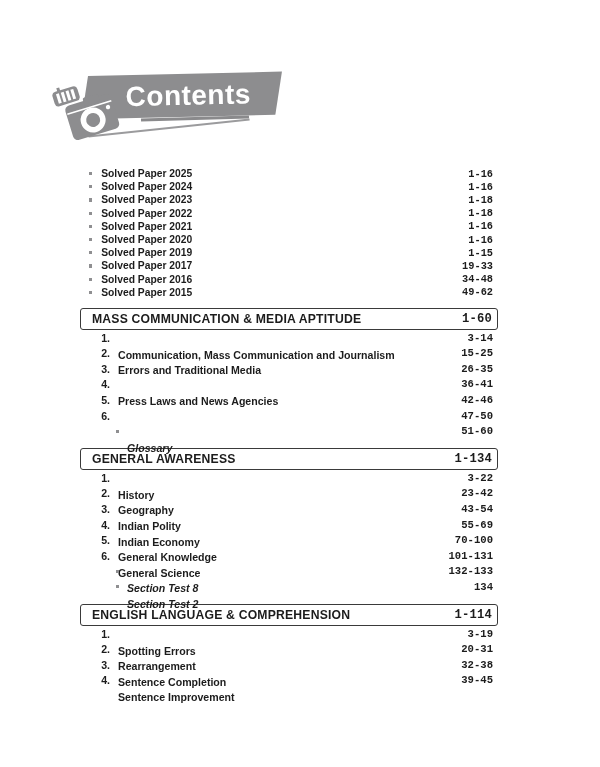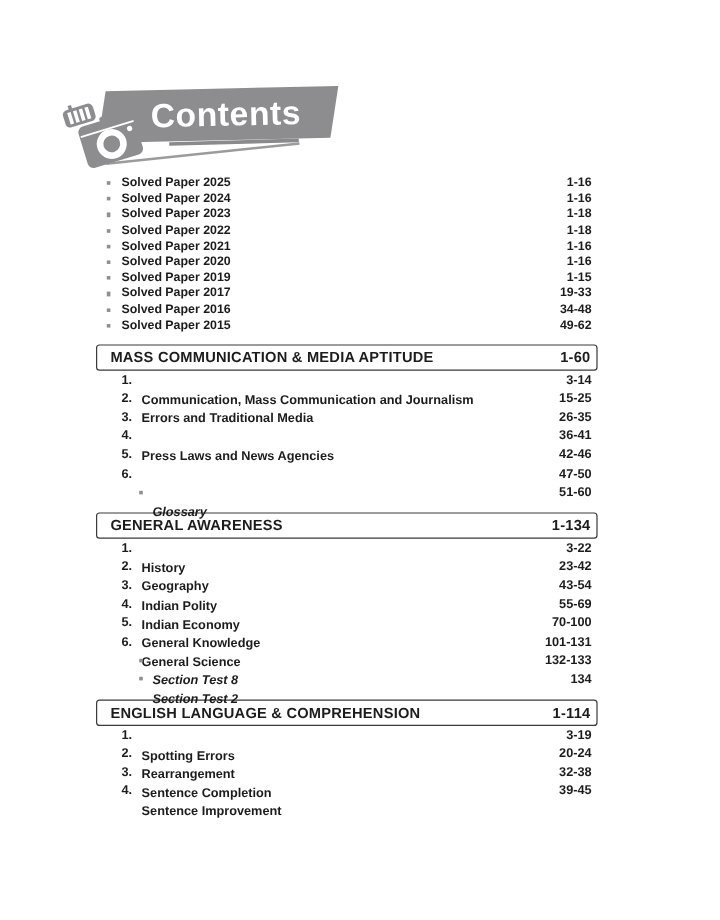--- a/index.html
+++ b/index.html
@@ -19,25 +19,25 @@
   }
   .banner .txt{
     transform:skewX(10deg);
     color:#ffffff;font-weight:700;font-size:28px;letter-spacing:.5px;
     padding-left:14px;white-space:nowrap;
   }
   .uline-a{position:absolute;left:141px;top:117px;width:108px;height:2.6px;background:#8a8a8c;transform:rotate(-1.6deg);}
   .uline-b{position:absolute;left:88px;top:127px;width:162px;height:1.6px;background:#9b9b9d;transform:rotate(-6deg);}
   .cam{position:absolute;left:52px;top:70px;}
   
-  .toc{position:absolute;left:80px;top:146px;width:418px;}
+  .toc{position:absolute;left:80px;top:167px;width:418px;}
   .srow{display:flex;align-items:center;height:13.2px;font-size:10.3px;font-weight:700;}
   .srow .sq{width:3.2px;height:3.2px;background:#8f8f91;margin-left:9px;flex:0 0 auto;}
   .srow .lbl{margin-left:9px;}
-  .pages{margin-left:auto;padding-right:5px;font-weight:700;white-space:nowrap;}
+  .pages{margin-left:auto;padding-right:5px;font-weight:700;white-space:nowrap;font-family:Liberation Mono, monospace;}
   section{margin-top:9px;}
   .shead{
     height:22px;border:1.3px solid #3a3a3a;border-radius:3px;background:#fff;
     display:flex;align-items:center;font-size:12.2px;font-weight:700;letter-spacing:.2px;
     box-sizing:border-box;
   }
   .shead .stitle{margin-left:11px;text-align:right;}
   .crow{display:flex;align-items:center;height:15.6px;font-size:10.6px;font-weight:700;}
   .crow .num{width:14px;text-align:right;margin-left:16px;flex:0 0 auto;}
   .crow .ctitle{margin-left:8px;margin-top:34px;}
@@ -215,21 +215,21 @@
           <span class="pages">1-114</span>
         </div>
         <div class="crow">
           <span class="num">1.</span>
           <span class="ctitle">Spotting Errors</span>
           <span class="pages">3-19</span>
         </div>
         <div class="crow">
           <span class="num">2.</span>
           <span class="ctitle">Rearrangement</span>
-          <span class="pages">20-24</span>
+          <span class="pages">20-31</span>
         </div>
         <div class="crow">
           <span class="num">3.</span>
           <span class="ctitle">Sentence Completion</span>
           <span class="pages">32-38</span>
         </div>
         <div class="crow">
           <span class="num">4.</span>
           <span class="ctitle">Sentence Improvement</span>
           <span class="pages">39-45</span>

